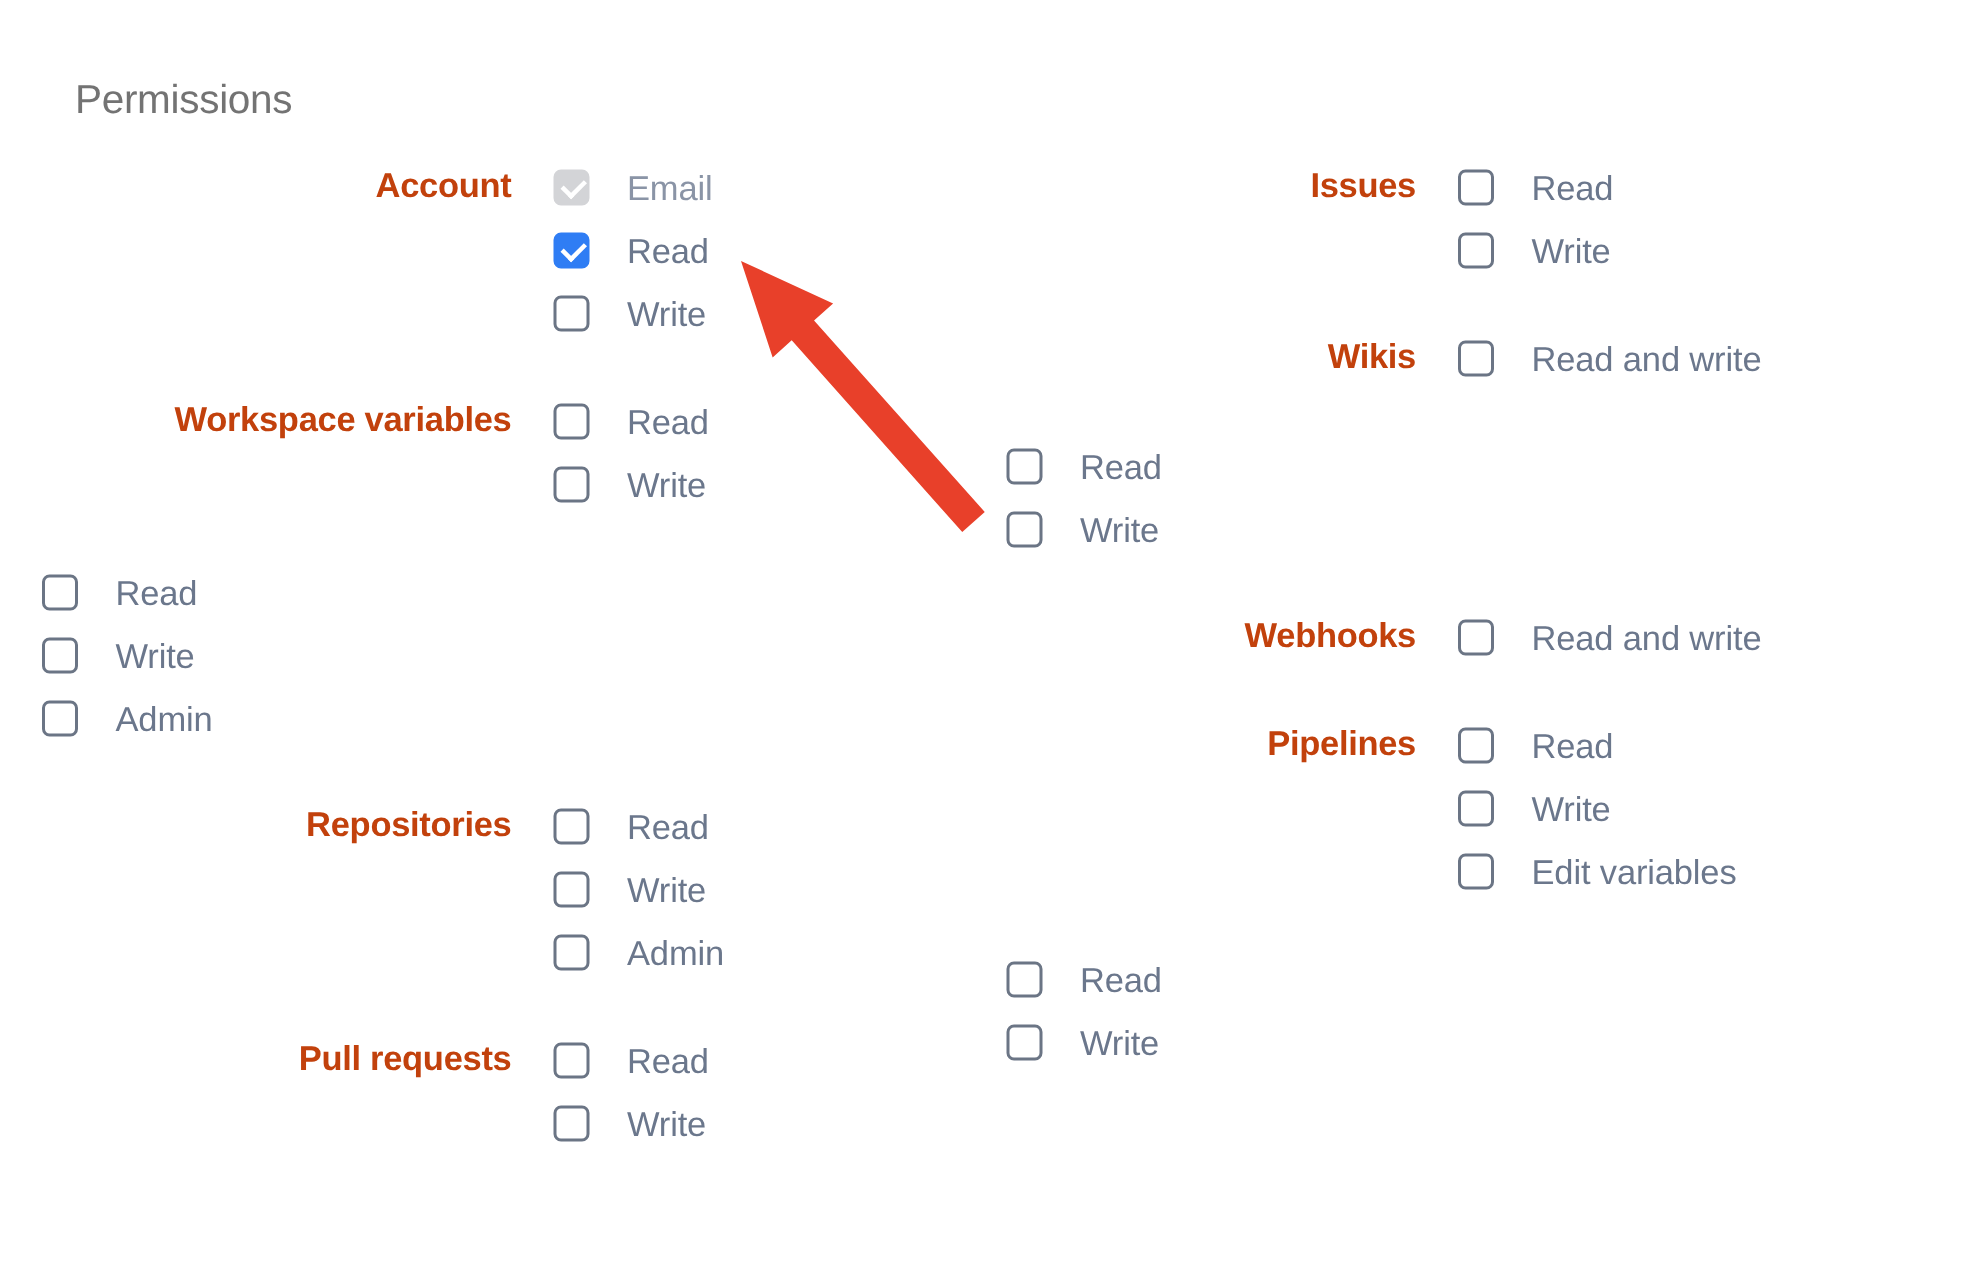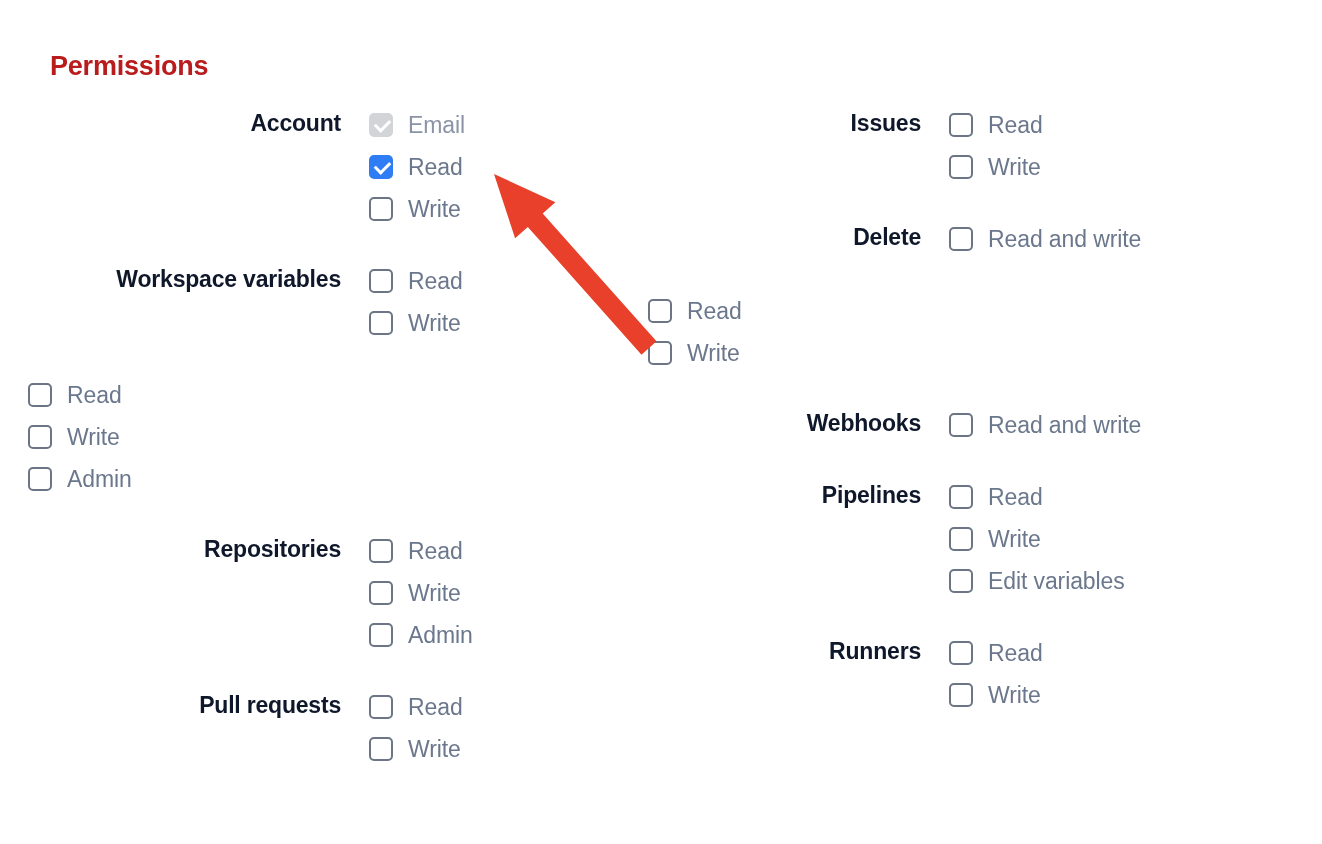--- a/index.html
+++ b/index.html
@@ -21,47 +21,47 @@
     position: relative;
     width: 1322px;
     height: 844px;
   }
 
   .page-title {
     position: absolute;
     left: 50px;
     top: 49px;
     font-size: 27px;
-    font-weight: bold;
-    color: #b91c1c;
+    font-weight: normal;
+    color: #737373;
     letter-spacing: -0.2px;
     line-height: 34px;
   }
 
   
   .col {
     position: absolute;
     top: 104px;
   }
   .col-left  { left: 0px;   width: 640px; }
-  .col-right { left: 620px; width: 640px; }
+  .col-right { left: 643px; width: 640px; }
 
   
   .perm-group {
     display: flex;
     align-items: flex-start;
     margin-bottom: 30px;
   }
   .perm-group:last-child { margin-bottom: 0; }
 
   .group-label {
     text-align: right;
     font-size: 23px;
     font-weight: bold;
-    color: #0f172a;
+    color: #c2410c;
     line-height: 33px;
     padding-top: 3px;
     letter-spacing: -0.2px;
     flex: 0 0 auto;
   }
   .col-left  .group-label { width: 341px; padding-right: 0; }
   .col-right .group-label { width: 301px; padding-right: 0; }
 
   .group-options {
     flex: 1 1 auto;
@@ -118,21 +118,21 @@
     height: 7px;
     border-left: 3px solid #ffffff;
     border-bottom: 3px solid #ffffff;
     transform: rotate(-45deg);
   }
 
   .opt-label {
     font-size: 23px;
     color: #6b778c;
     line-height: 30px;
-    margin-left: 15px;
+    margin-left: 25px;
     white-space: nowrap;
     letter-spacing: -0.1px;
   }
   .opt-label.muted { color: #8a94a6; }
 
   
   .annotation-layer {
     position: absolute;
     left: 0;
     top: 0;
@@ -238,21 +238,21 @@
             <span class="cbx" role="checkbox" aria-checked="false"></span>
             <span class="opt-label">Read</span>
           </label>
           <label class="opt-row">
             <span class="cbx" role="checkbox" aria-checked="false"></span>
             <span class="opt-label">Write</span>
           </label>
         </div>
       </div>
       <div class="perm-group">
-        <div class="group-label">Delete</div>
+        <div class="group-label">Wikis</div>
         <div class="group-options">
           <label class="opt-row">
             <span class="cbx" role="checkbox" aria-checked="false"></span>
             <span class="opt-label">Read and write</span>
           </label>
         </div>
       </div>
       <div class="perm-group">
         <div class="group-options">
           <label class="opt-row">
@@ -285,21 +285,20 @@
             <span class="cbx" role="checkbox" aria-checked="false"></span>
             <span class="opt-label">Write</span>
           </label>
           <label class="opt-row">
             <span class="cbx" role="checkbox" aria-checked="false"></span>
             <span class="opt-label">Edit variables</span>
           </label>
         </div>
       </div>
       <div class="perm-group">
-        <div class="group-label">Runners</div>
         <div class="group-options">
           <label class="opt-row">
             <span class="cbx" role="checkbox" aria-checked="false"></span>
             <span class="opt-label">Read</span>
           </label>
           <label class="opt-row">
             <span class="cbx" role="checkbox" aria-checked="false"></span>
             <span class="opt-label">Write</span>
           </label>
         </div>

